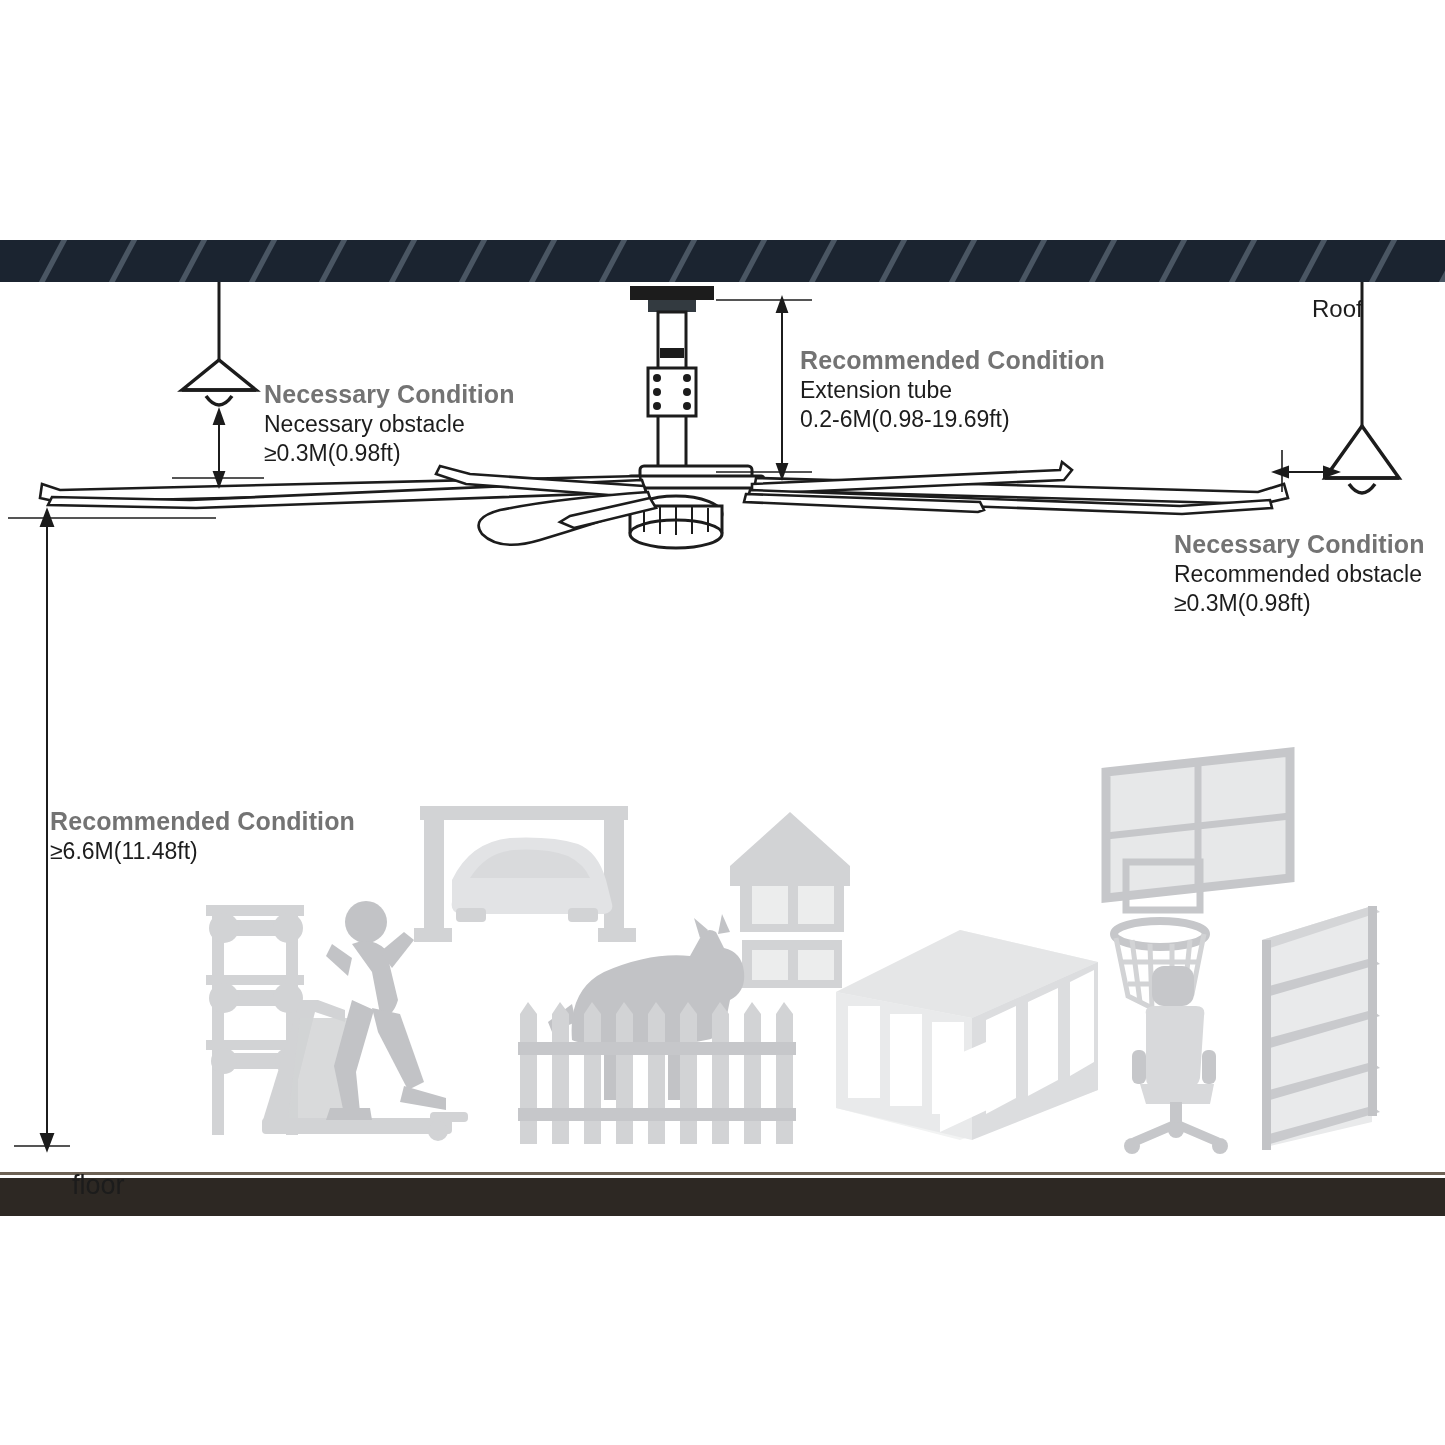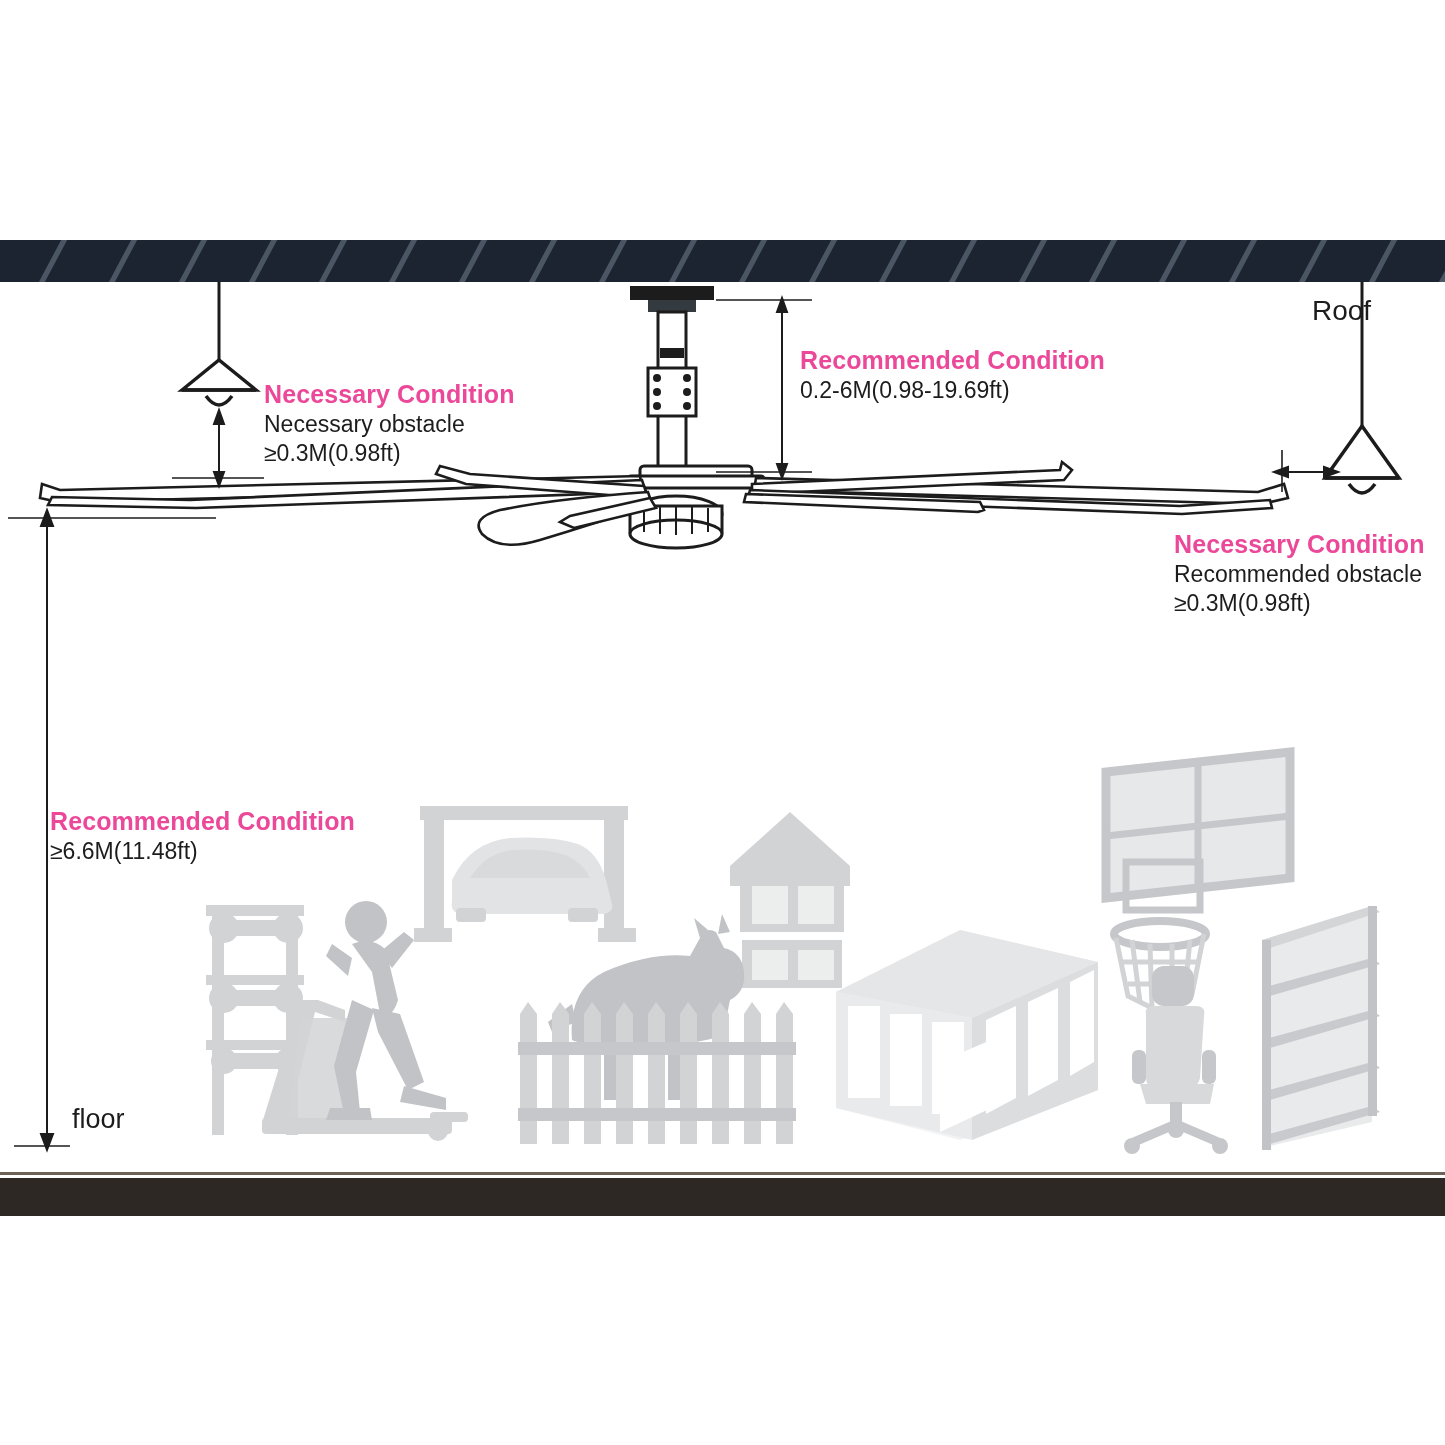--- a/index.html
+++ b/index.html
@@ -50,33 +50,33 @@
     height: 3px;
     background: #6d6255;
   }
   
   .lbl {
     position: absolute;
     white-space: nowrap;
     line-height: 1.28;
   }
   .lbl .red {
-    color: #ec4899;
+    color: #737373;
     font-weight: bold;
     font-size: 25px;
     letter-spacing: .1px;
   }
   .lbl .blk {
     color: #1c1c1c;
     font-size: 23px;
   }
   .plainlbl {
     position: absolute;
     color: #1c1c1c;
-    font-size: 28px;
+    font-size: 24px;
     white-space: nowrap;
   }
   
   #art {
     position: absolute;
     left: 0;
     top: 0;
   }
   .silo { fill: #d2d3d5; }
   .silo-d { fill: #c2c3c6; }
@@ -358,30 +358,31 @@
   </svg>
 
   <div class="lbl" style="left:264px; top:378px;">
     <div class="red">Necessary Condition</div>
     <div class="blk">Necessary obstacle</div>
     <div class="blk">≥0.3M(0.98ft)</div>
   </div>
 
   <div class="lbl" style="left:800px; top:344px;">
     <div class="red">Recommended Condition</div>
+    <div class="blk">Extension tube</div>
     <div class="blk">0.2-6M(0.98-19.69ft)</div>
   </div>
 
   <div class="lbl" style="left:1174px; top:528px;">
     <div class="red">Necessary Condition</div>
     <div class="blk">Recommended obstacle</div>
     <div class="blk">≥0.3M(0.98ft)</div>
   </div>
 
   <div class="lbl" style="left:50px; top:805px;">
     <div class="red">Recommended Condition</div>
     <div class="blk">≥6.6M(11.48ft)</div>
   </div>
 
   <div class="plainlbl" style="left:1312px; top:295px;">Roof</div>
-  <div class="plainlbl" style="left:72px; top:1104px; font-size:27px;">floor</div>
+  <div class="plainlbl" style="left:72px; top:1170px; font-size:27px;">floor</div>
 
 </div>
 
 </body></html>

